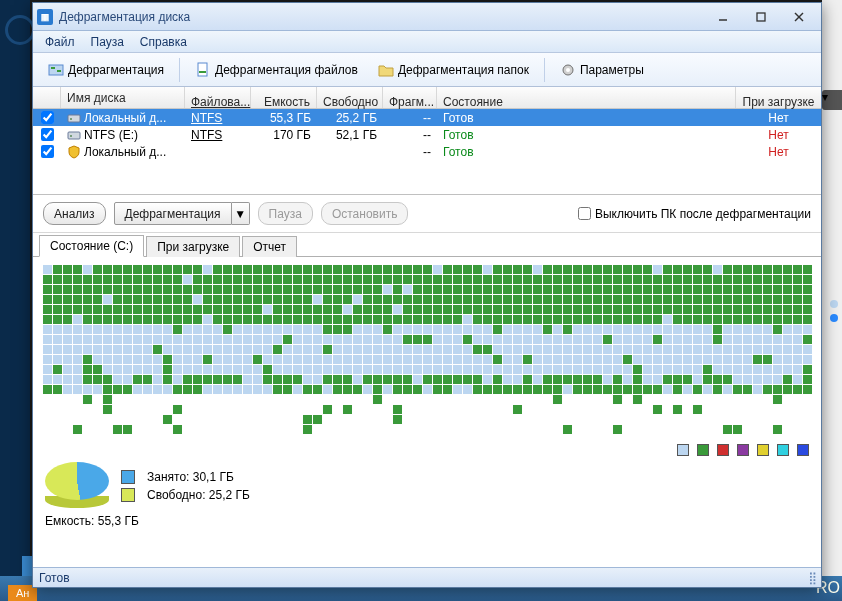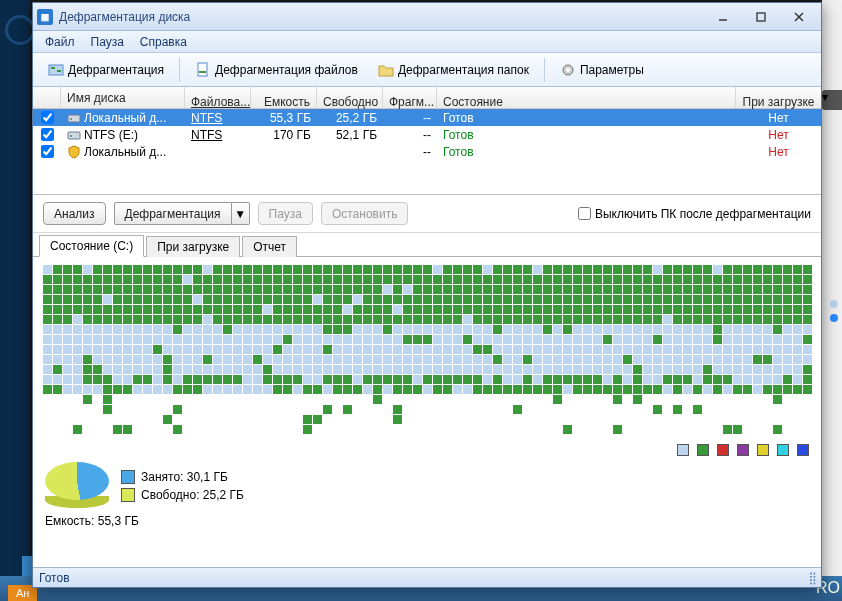--- a/index.html
+++ b/index.html
@@ -48,21 +48,21 @@
 .col-cap { width: 66px; text-align: right; }
 .col-free { width: 66px; text-align: right; }
 .col-frag { width: 54px; text-align: right; }
 .col-state { flex: 1; }
 .col-boot { width: 85px; text-align: center; }
 .st-ready { color: #0a8a1a; }
 .st-no { color: #d02020; }
 .disk-row.selected .st-ready, .disk-row.selected .st-no { color: #fff; }
 
 .action-bar { height: 38px; display: flex; align-items: center; padding: 0 10px; gap: 8px; border-bottom: 1px solid #d8d8d8; }
-.btn { height: 23px; padding: 0 10px; background: linear-gradient(#fff,#e8e8e8); border: 1px solid #989898; border-radius: 4px; cursor: pointer; color: #222; }
+.btn { height: 23px; padding: 0 10px; background: linear-gradient(#fff,#e8e8e8); border: 1px solid #989898; border-radius: 10px; cursor: pointer; color: #222; }
 .btn:disabled { color: #9a9a9a; background: #f4f4f4; border-color: #c8c8c8; cursor: default; }
 .btn-split { display: flex; }
 .btn-split .btn { border-radius: 2px 0 0 2px; }
 .btn-split .btn-drop { width: 18px; height: 23px; border: 1px solid #989898; border-left: none; background: linear-gradient(#fff,#e8e8e8); border-radius: 0 2px 2px 0; cursor: pointer; display: flex; align-items: center; justify-content: center; }
 .chk-wrap { margin-left: auto; display: flex; align-items: center; gap: 4px; }
 
 .tabs { height: 24px; display: flex; align-items: flex-end; padding: 0 6px 0 6px; border-bottom: 1px solid #b0b0b0; }
 .tab { padding: 3px 10px; border: 1px solid #b0b0b0; border-bottom: none; margin-right: 2px; background: #f0f0f0; cursor: pointer; position: relative; top: 1px; }
 .tab.active { background: #fff; border-bottom: 1px solid #fff; }
 
@@ -74,21 +74,21 @@
 .c-w { background: #fff; }
 
 .legend-boxes { display: flex; gap: 8px; justify-content: flex-end; padding: 6px 12px 2px; }
 .leg { width: 12px; height: 12px; border: 1px solid #555; }
 
 .summary { display: flex; align-items: center; gap: 12px; padding: 4px 12px 2px; }
 .pie { width: 64px; height: 48px; position: relative; }
 .pie-top { position: absolute; width: 64px; height: 38px; border-radius: 50%; background: conic-gradient(#4aa8e8 0deg 170deg, #d8e858 170deg 360deg); top: 0; }
 .pie-side { position: absolute; width: 64px; height: 12px; background: #b8c838; bottom: 2px; border-radius: 0 0 32px 32px / 0 0 8px 8px; }
 .sum-lines { display: flex; flex-direction: column; gap: 4px; }
-.sum-line { display: flex; align-items: center; gap: 6px; }
+.sum-line { display: flex; align-items: center; gap: 12px; }
 .sum-box { width: 14px; height: 14px; border: 1px solid #555; }
 .cap-line { padding: 2px 12px 4px; }
 
 .statusbar { height: 20px; background: linear-gradient(#e8f0fa,#d0e0f5); border-top: 1px solid #a0b8d8; display: flex; align-items: center; padding: 0 6px; color: #1a3a6a; margin-top: auto; }
 .status-grip { margin-left: auto; color: #6a8ab8; letter-spacing: -2px; }
 </style>
 </head>
 <body>
 
 <div class="bg-left">

